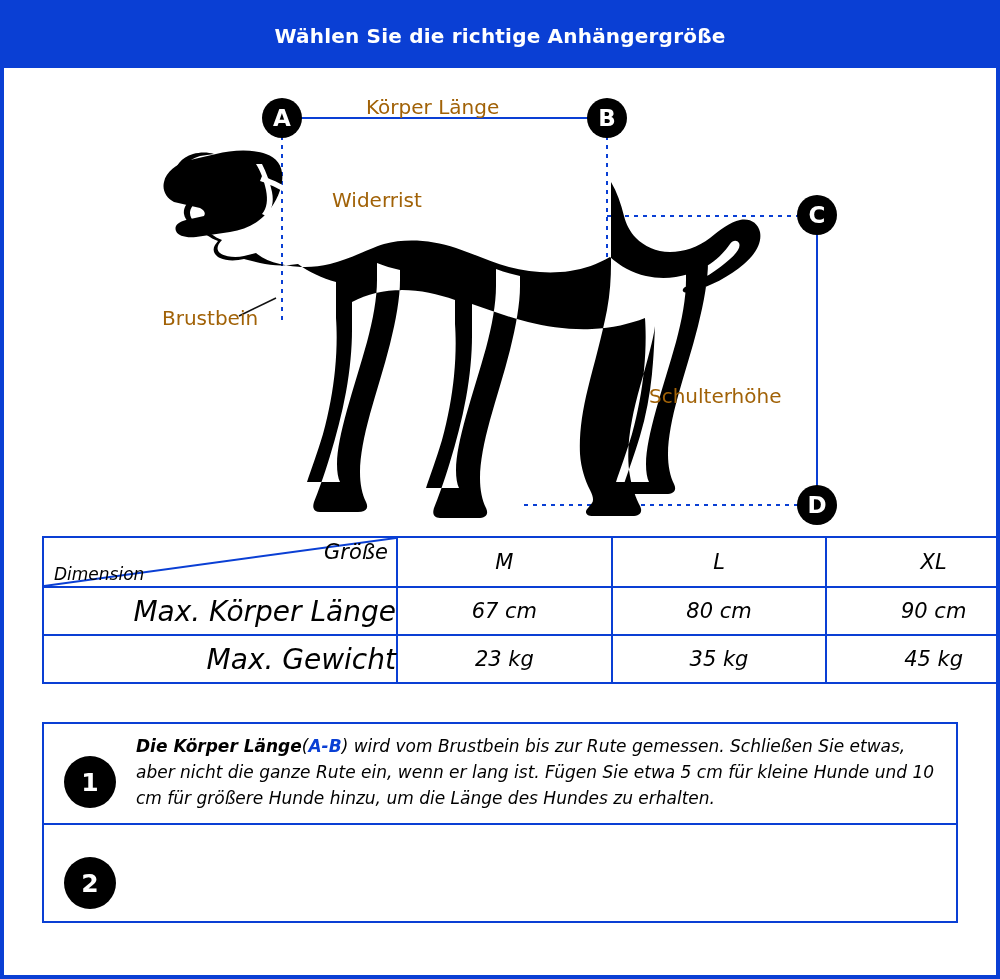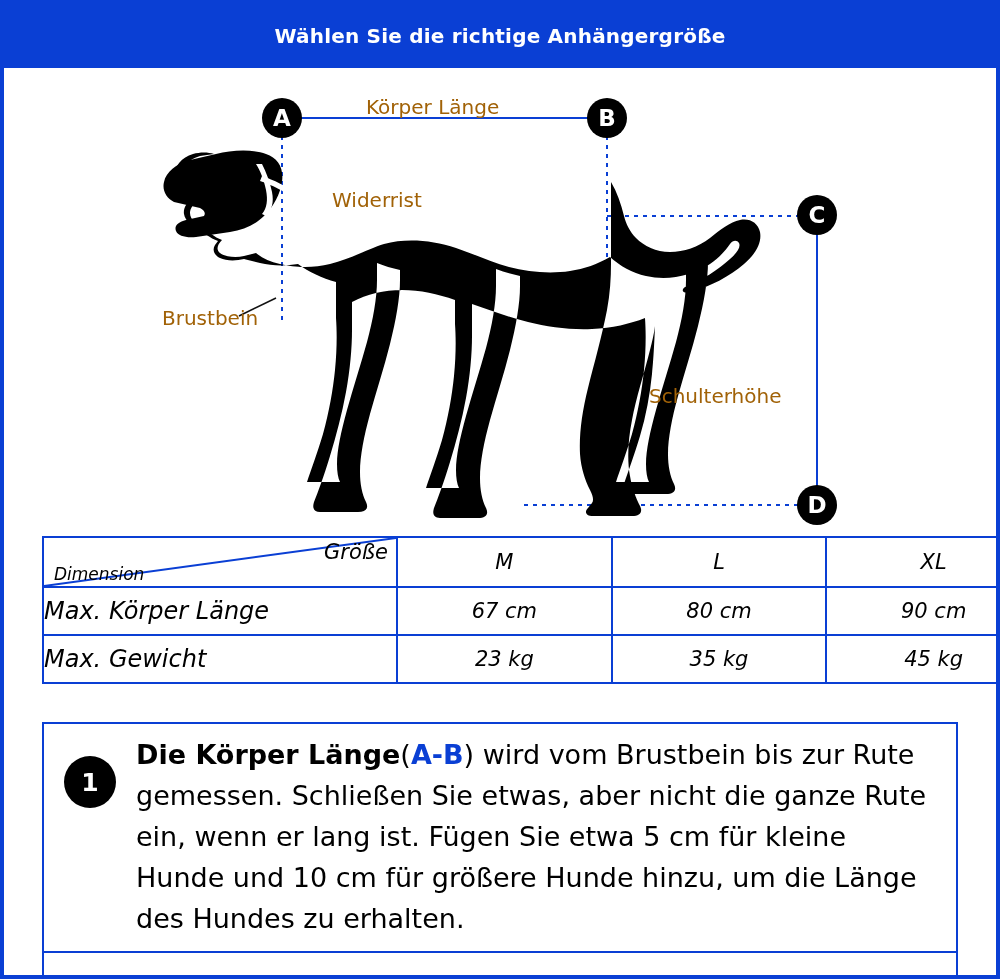--- a/index.html
+++ b/index.html
@@ -125,22 +125,22 @@
     top: 2px;
     font-size: 21px;
   }
   .diag-dimension {
     position: absolute;
     left: 10px;
     bottom: 2px;
     font-size: 17px;
   }
   table.sizes td.rowlabel {
-    text-align: left;
-    font-size: 24px;
+    text-align: right;
+    font-size: 28px;
   }
   
   .notes {
     position: absolute;
     left: 38px;
     top: 718px;
     width: 916px;
   }
   .note {
     border: 2px solid #0a3fd4;
@@ -166,22 +166,23 @@
     color: #ffffff;
     font-size: 25px;
     font-weight: bold;
     display: flex;
     align-items: center;
     justify-content: center;
   }
   .note-text {
     flex: 1 1 auto;
     padding-right: 20px;
-    font-size: 27px;
+    font-size: 17px;
     line-height: 1.52;
+    font-style: italic;
   }
   .note-text b { font-weight: bold; }
   .accent { color: #0a3fd4; font-weight: bold; }
 </style>
 </head>
 <body>
 
 <div class="page">
 
   <div class="header">

